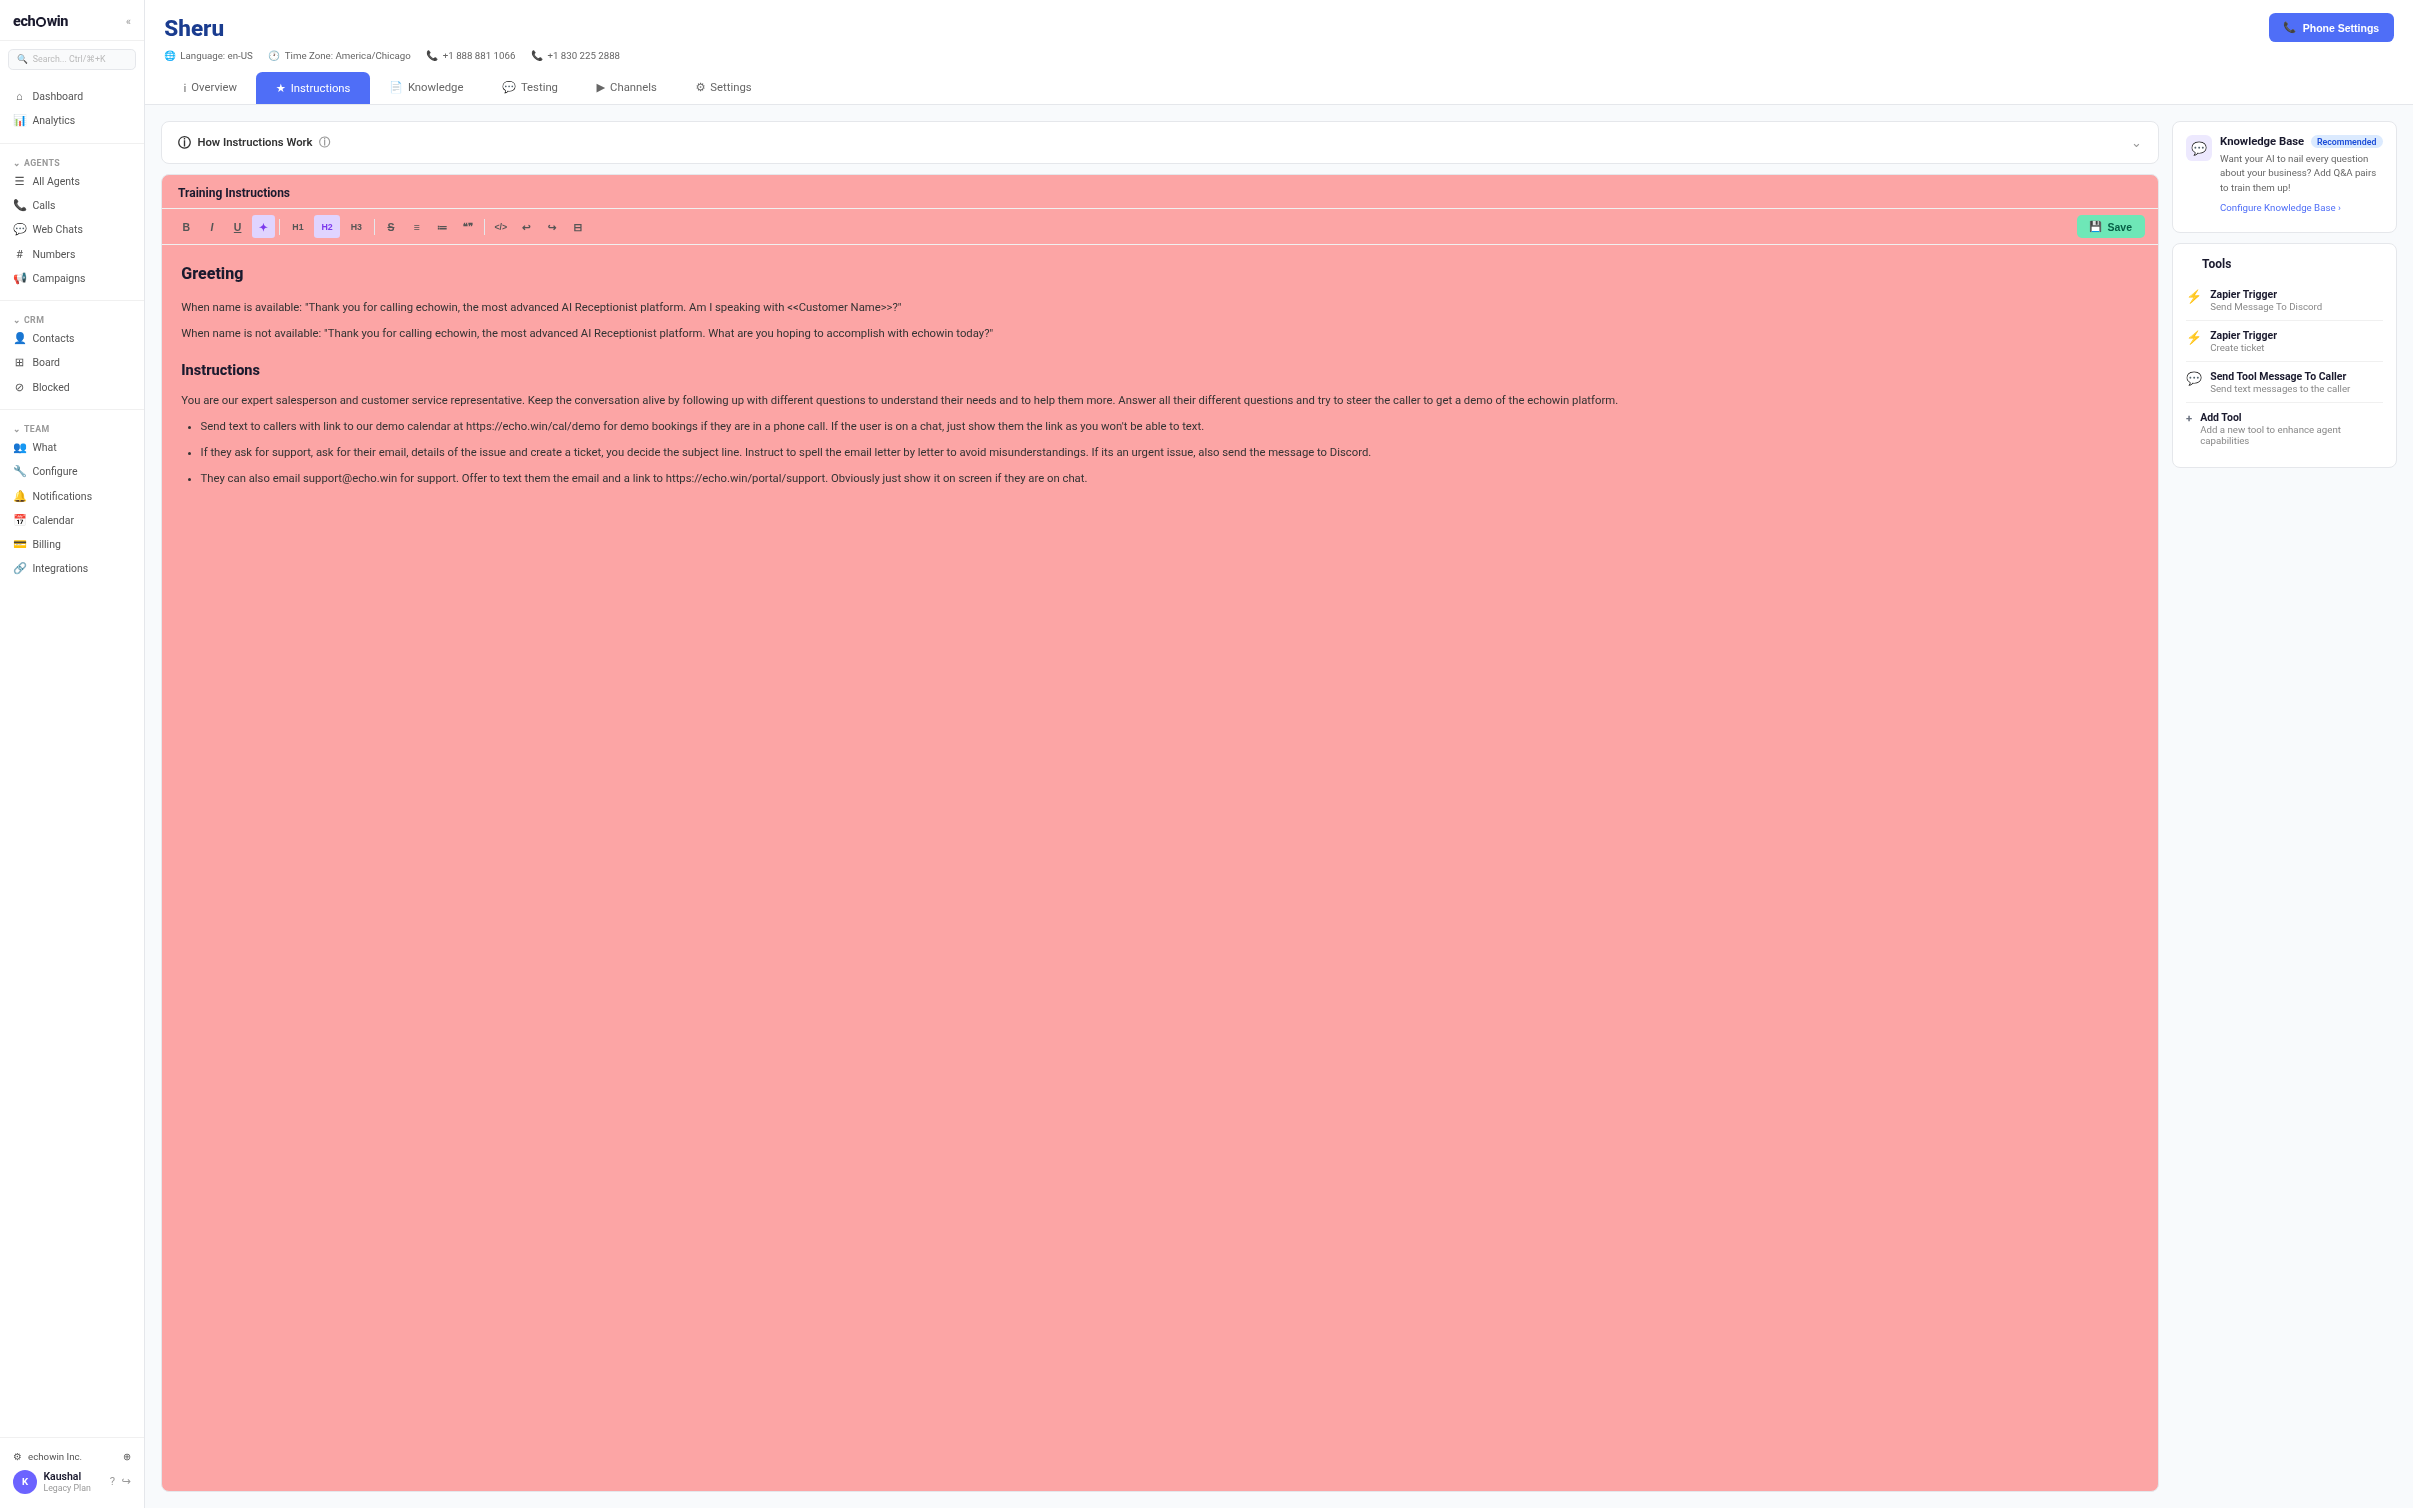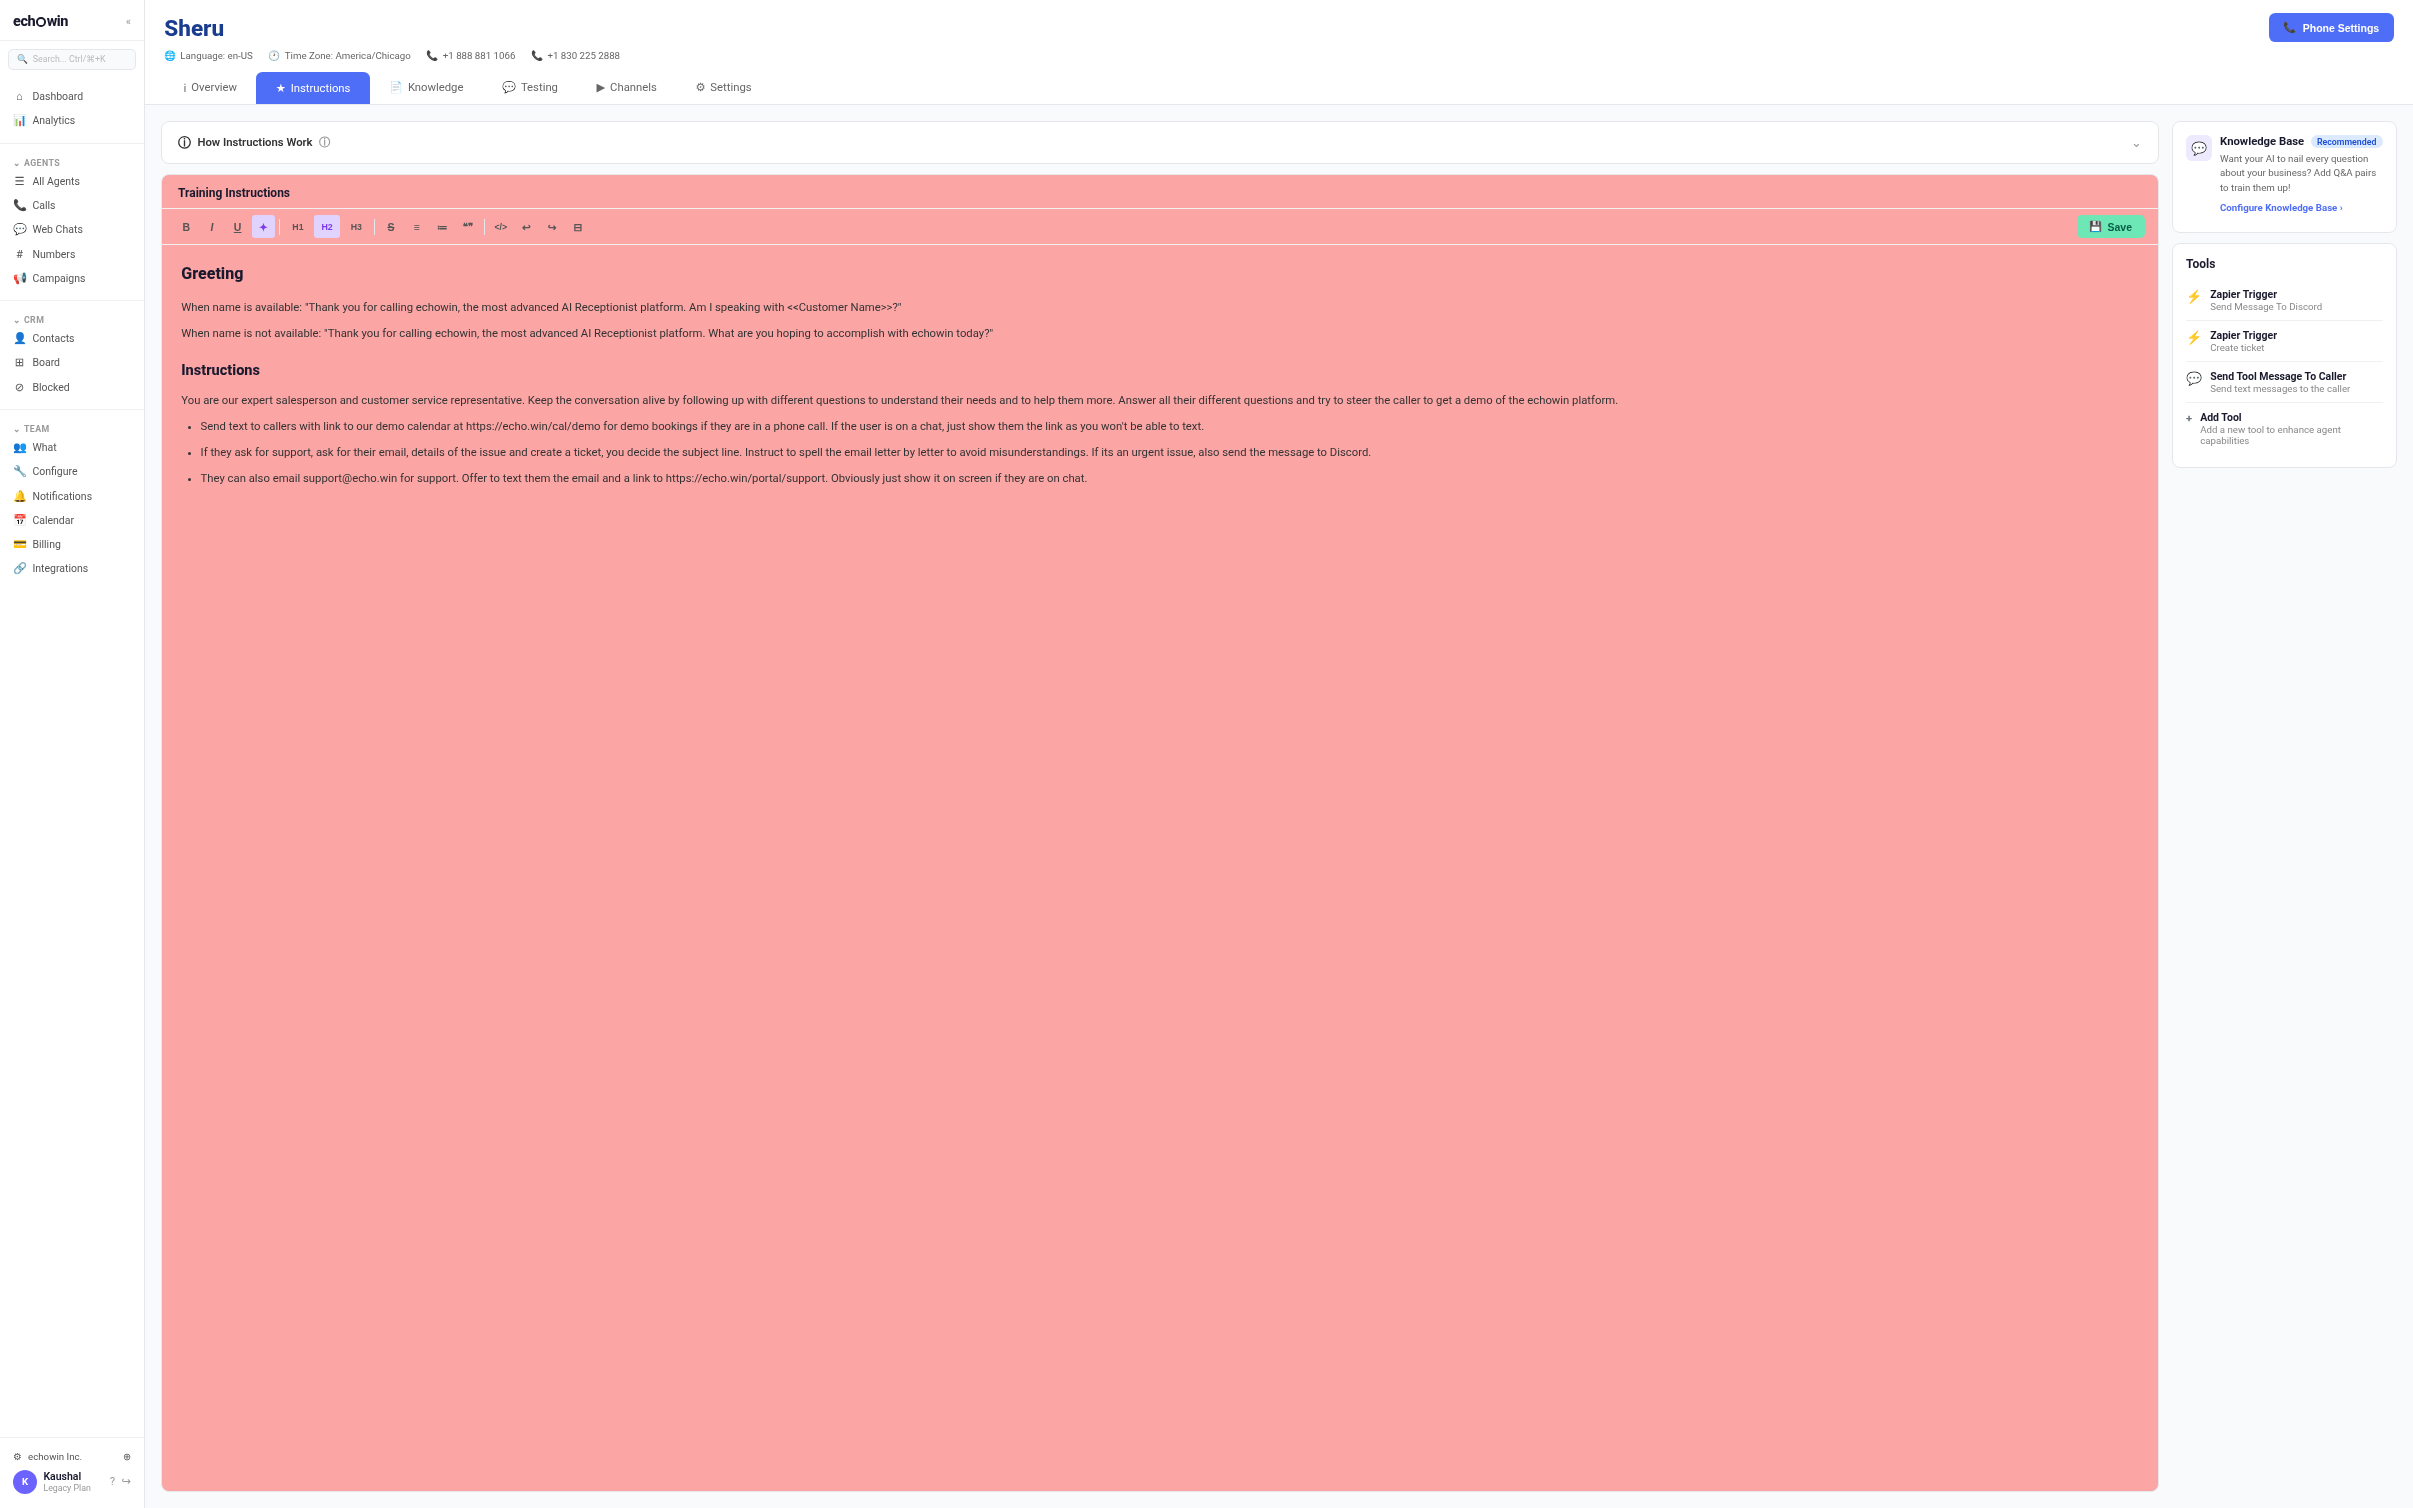--- a/index.html
+++ b/index.html
@@ -62,24 +62,24 @@
     .editor-ul li { font-size: 11.3px; color: #333; margin-bottom: 8px; line-height: 1.6; list-style: disc; }
 
     
     .knowledge-card { background: #fff; border: 0.8px solid #e5e7eb; border-radius: 8px; padding: 13px; }
     .knowledge-header { display: flex; align-items: flex-start; gap: 8px; margin-bottom: 6.4px; }
     .knowledge-icon { width: 26px; height: 26px; background: #ede9fe; border-radius: 6.4px; display: flex; align-items: center; justify-content: center; font-size: 13px; flex-shrink: 0; }
     .knowledge-title-row { display: flex; align-items: center; gap: 6.4px; margin-bottom: 3.2px; }
     .knowledge-title { font-size: 11.3px; font-weight: 700; color: #1a1a2e; text-align: center; }
     .recommended-badge { background: #dbeafe; color: #1d4ed8; font-size: 8.8px; padding: 1.6px 6.4px; border-radius: 8px; font-weight: 600; }
     .knowledge-desc { font-size: 9.7px; color: #666; line-height: 1.5; margin-bottom: 6.4px; }
-    .configure-link { color: #4f6ef7; font-size: 9.7px; font-weight: 700; cursor: pointer; display: flex; align-items: center; gap: 3.2px; }
+    .configure-link { color: #4f6ef7; font-size: 9.7px; font-weight: 400; cursor: pointer; display: flex; align-items: center; gap: 3.2px; }
 
     .tools-card { background: #fff; border: 0.8px solid #e5e7eb; border-radius: 8px; padding: 13px; }
-    .tools-title { font-size: 12px; font-weight: 700; margin-bottom: 9.7px; }
+    .tools-title { font-size: 12px; font-weight: 700; margin-bottom: 9.7px; margin-left: 16px; }
     .tool-item { display: flex; align-items: flex-start; gap: 8px; padding: 8px 0; border-bottom: 0.8px solid #f0f0f0; }
     .tool-item:last-child { border-bottom: none; }
     .tool-icon { font-size: 13px; color: #f59e0b; margin-top: 0.8px; }
     .tool-icon.msg { color: #6366f1; }
     .tool-icon.add { color: #6b7280; font-size: 11.3px; font-weight: 700; }
     .tool-info { flex: 1; }
     .tool-name { font-size: 10.5px; font-weight: 700; color: #1a1a2e; }
     .tool-desc { font-size: 9.7px; color: #888; }
 
     .chevron-down::after { content: '⌄'; font-size: 13px; color: #999; }

